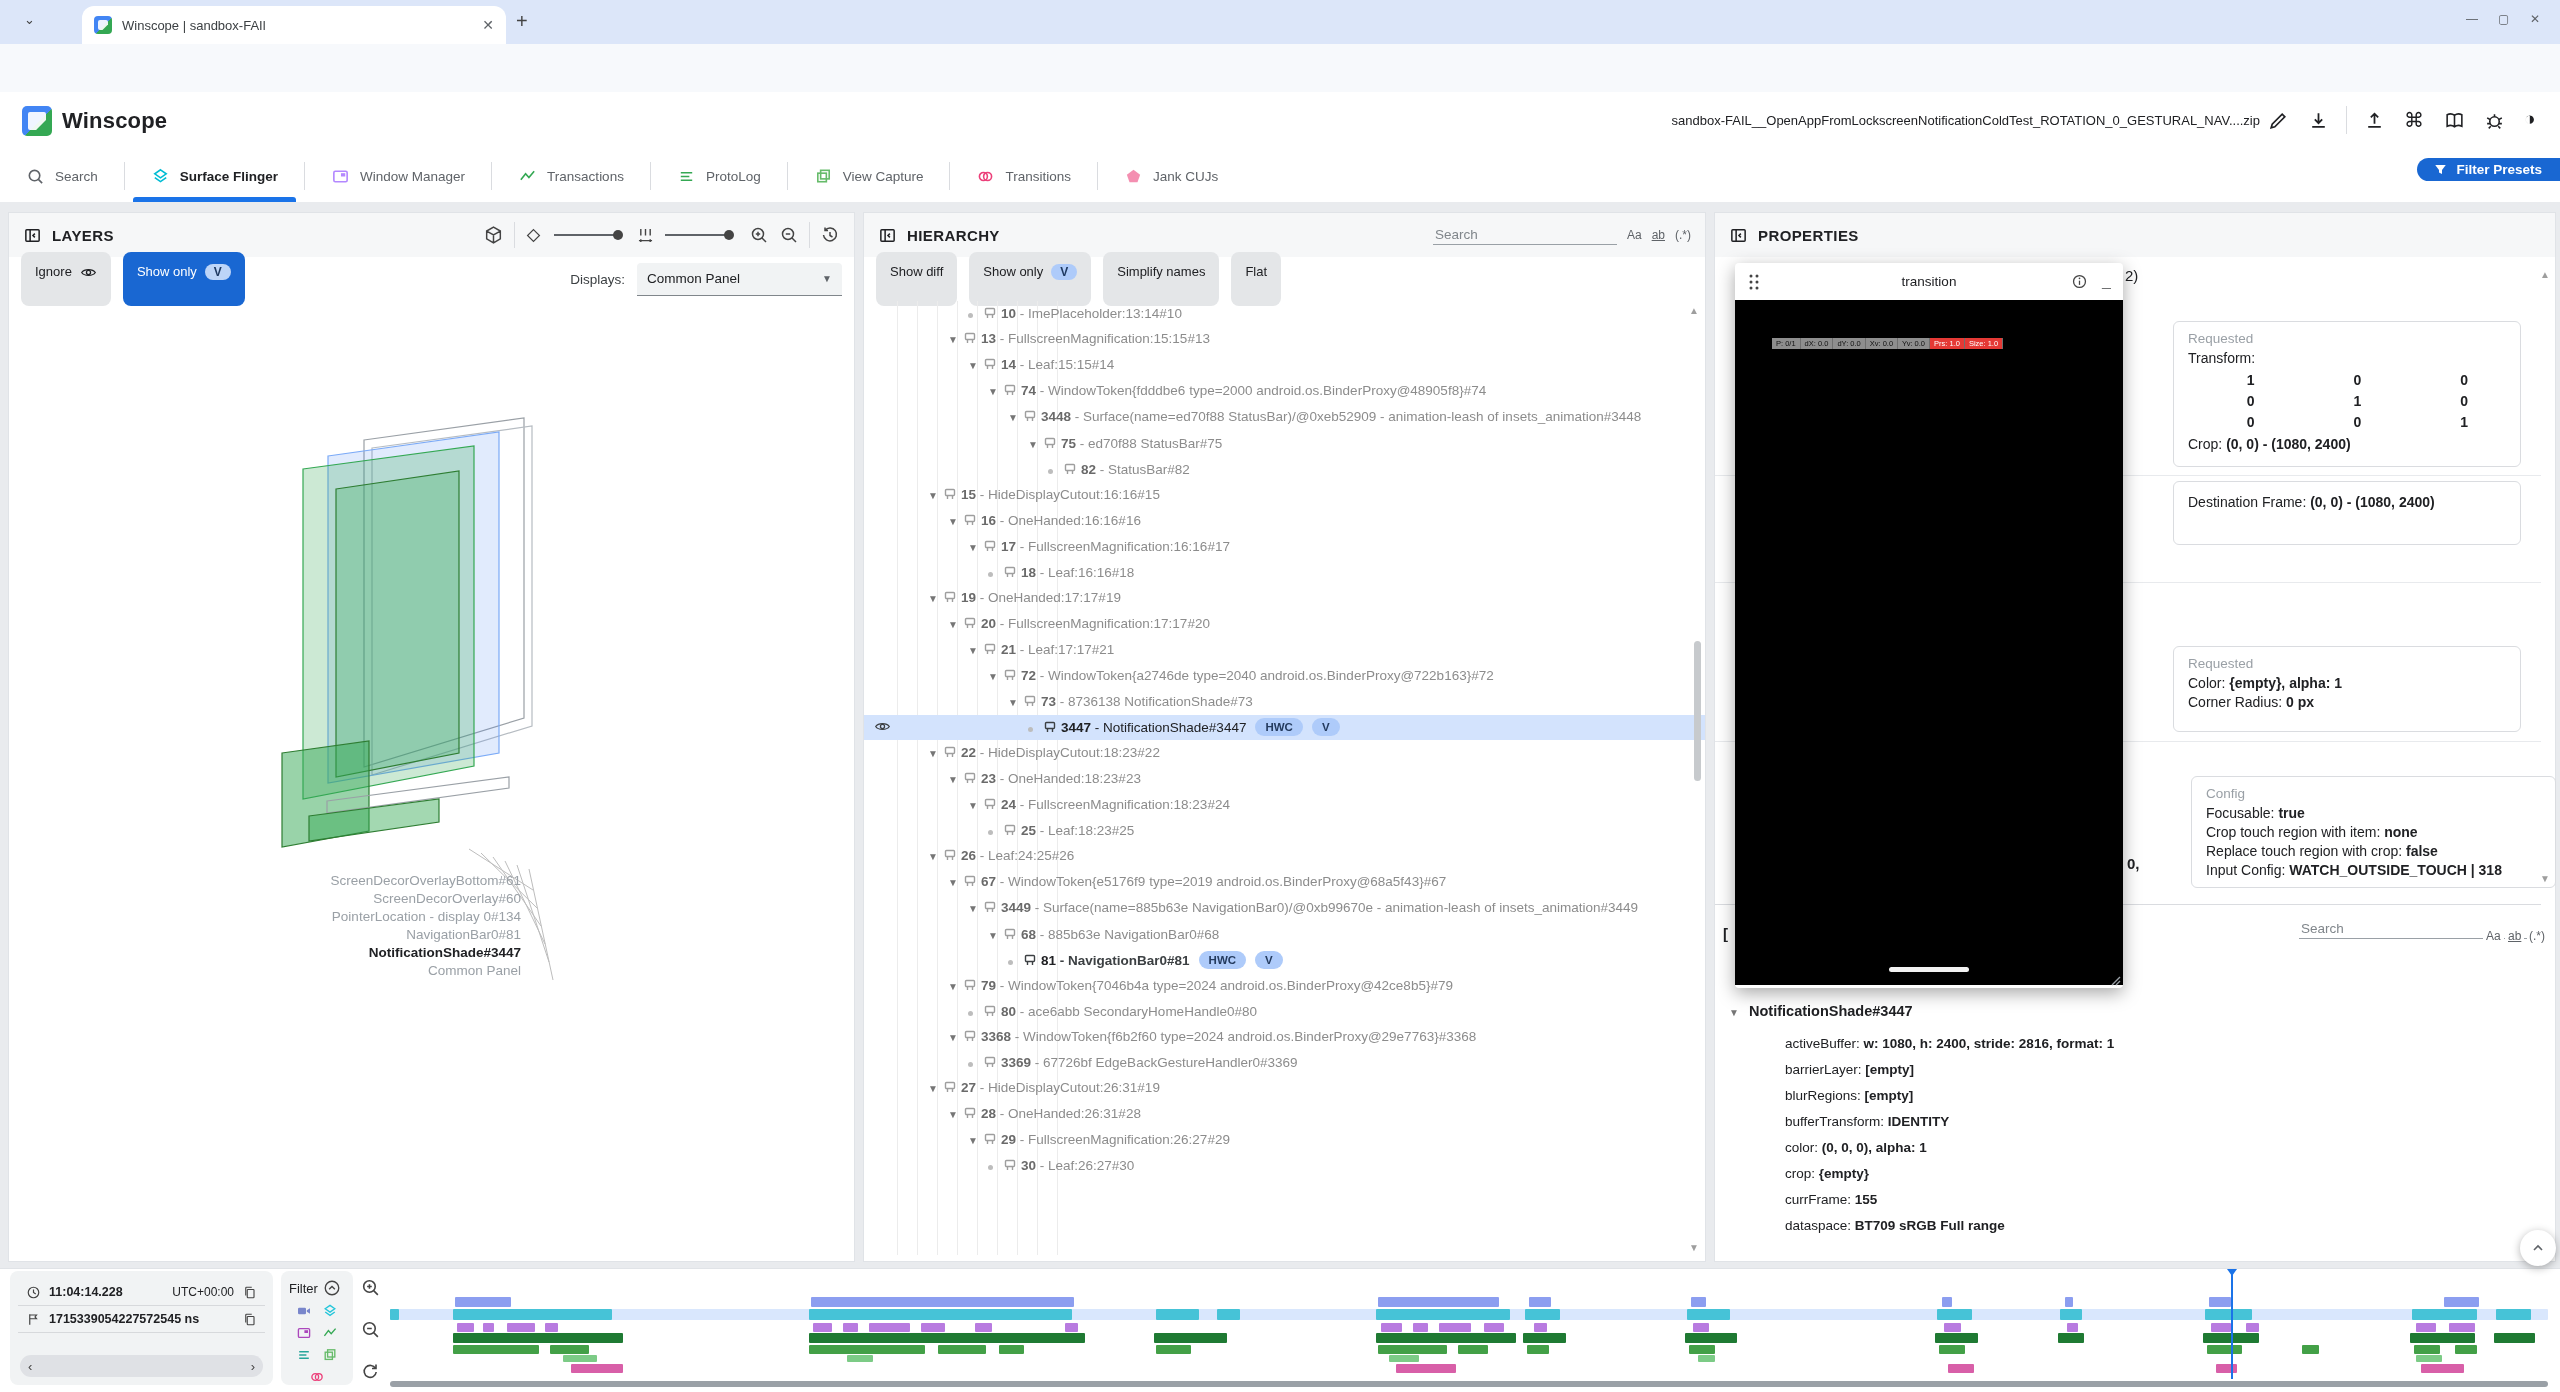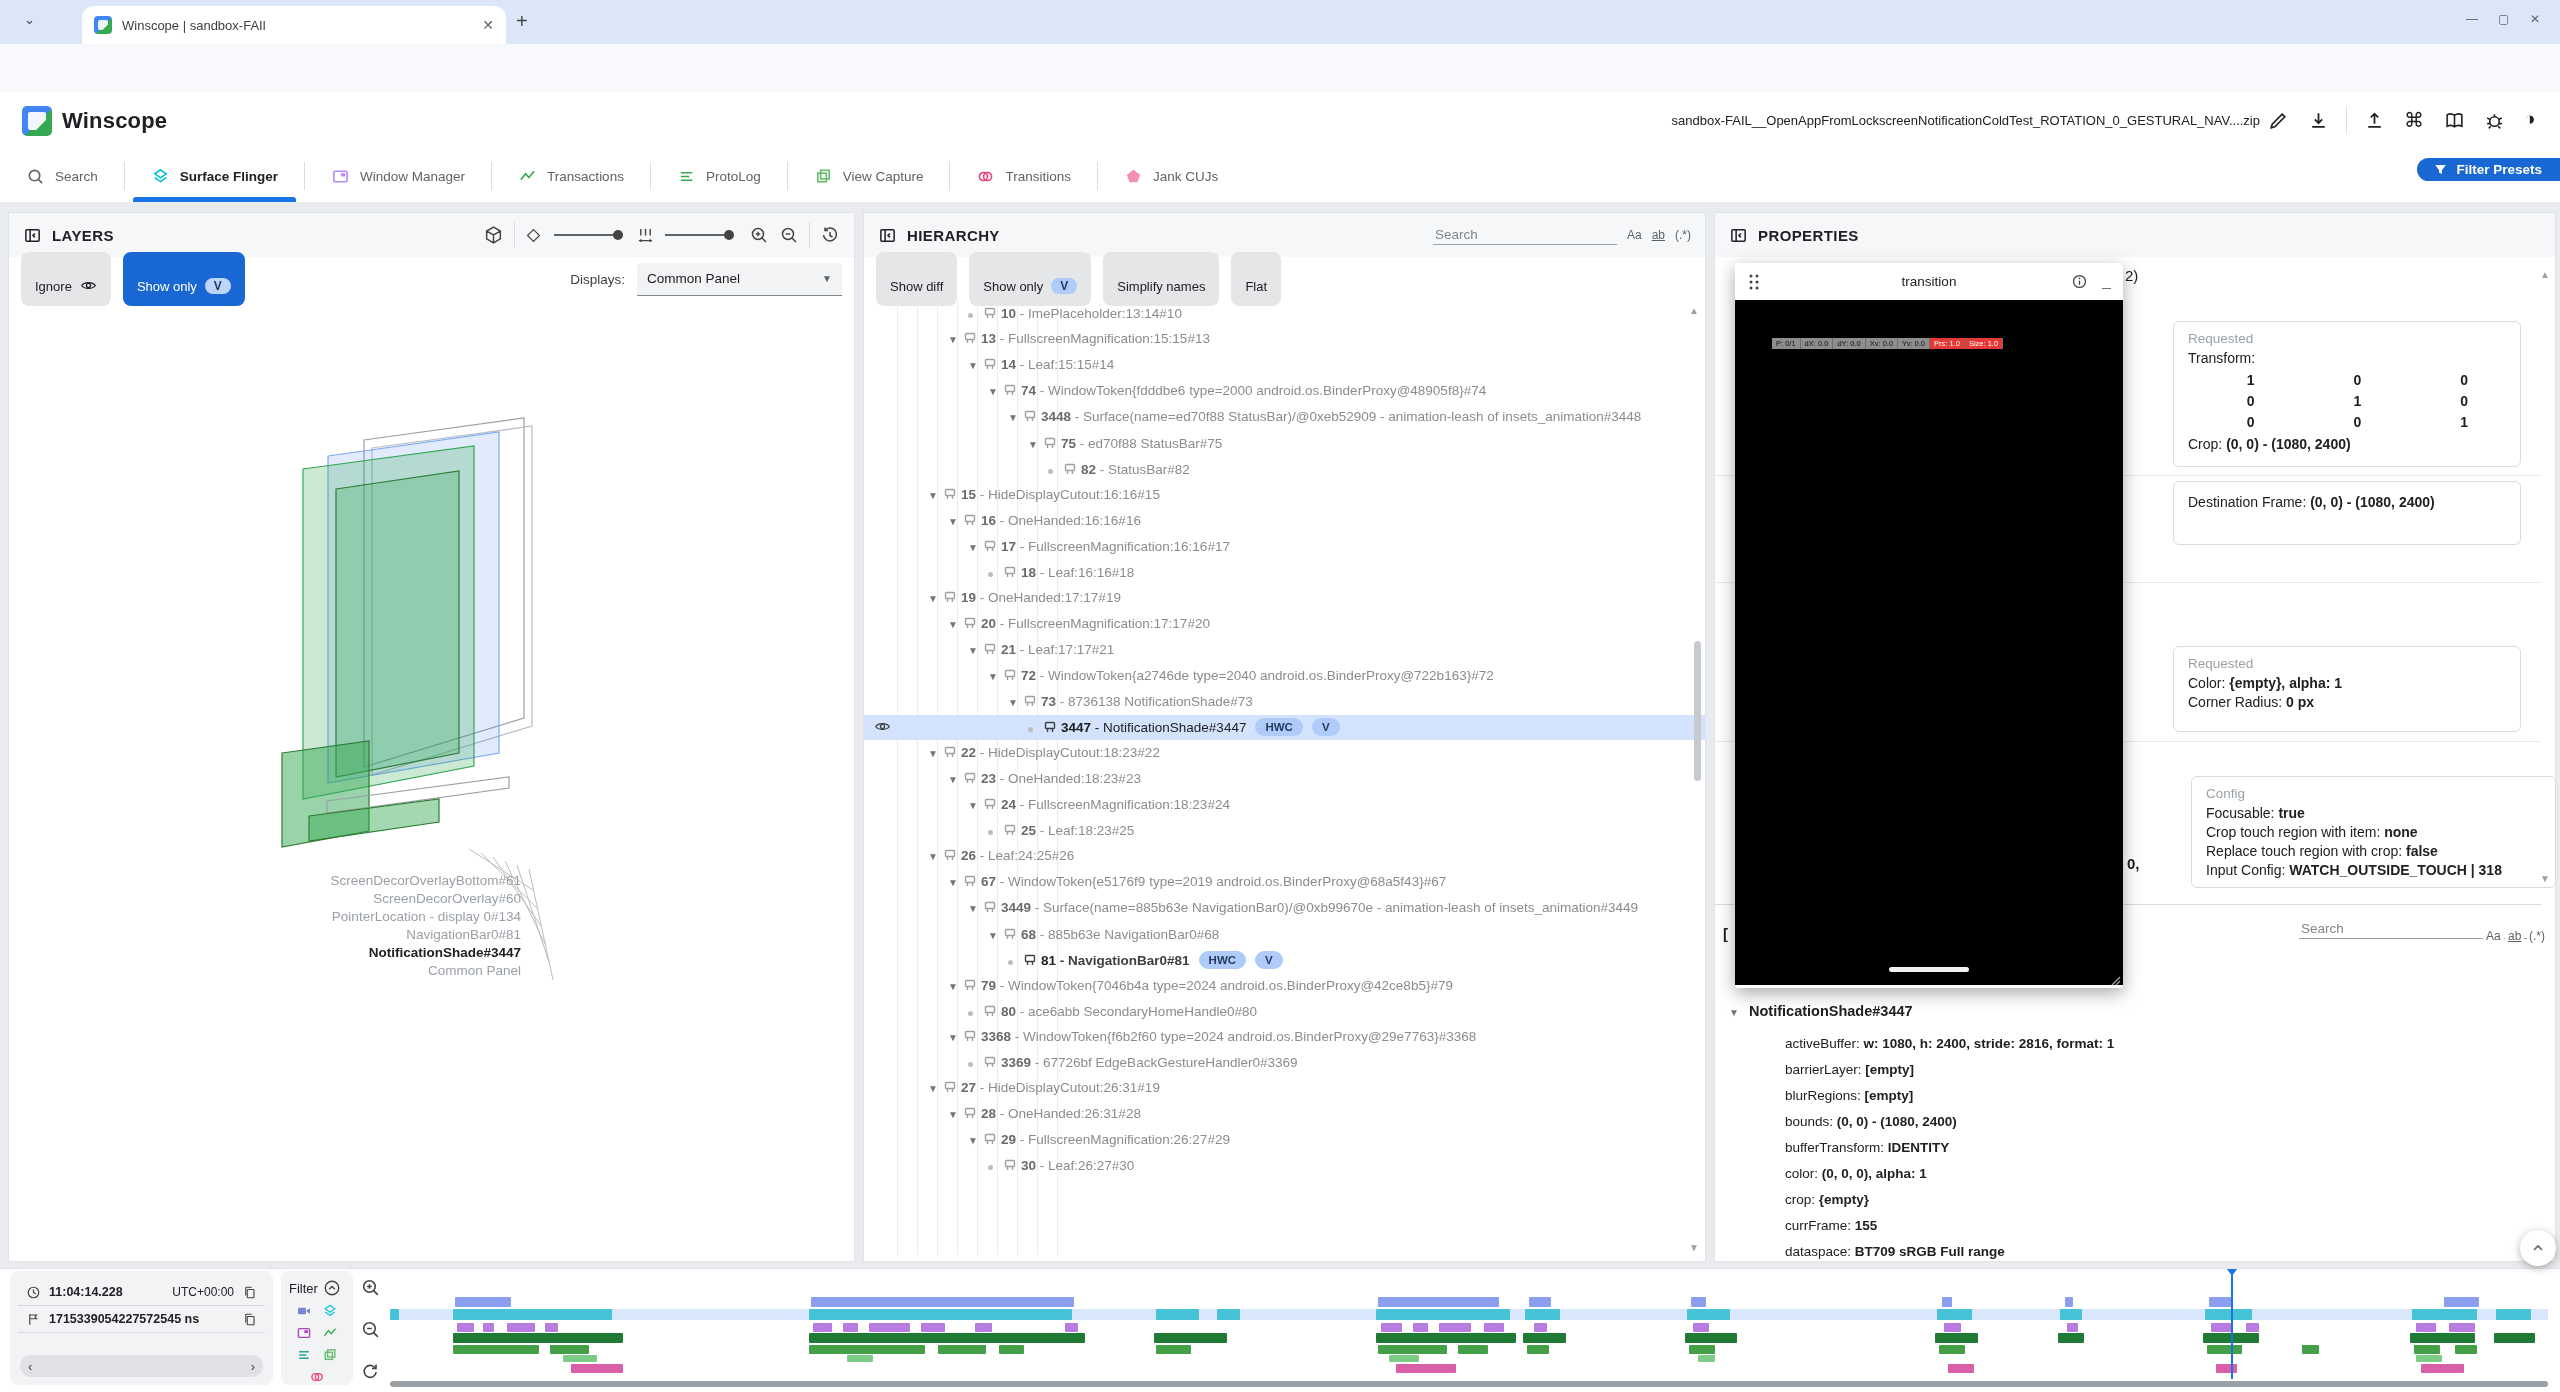--- a/index.html
+++ b/index.html
@@ -53,21 +53,21 @@
 
   
   .content{position:absolute;left:0;top:202px;width:2560px;height:1066px;background:#e9ebee;}
   .panel{position:absolute;top:10px;height:1050px;background:#fff;border:1px solid #e0e3e7;
          box-sizing:border-box;}
   .phead{position:absolute;left:0;top:0;right:0;height:44px;background:#f6f7f8;
          display:flex;align-items:center;padding:0 14px;gap:10px;box-sizing:border-box;}
   .ptitle{font-size:15px;font-weight:700;letter-spacing:.4px;}
   .pctrl{position:absolute;left:0;top:44px;right:0;height:44px;background:#fff;
          display:flex;align-items:center;padding:0 12px;gap:12px;box-sizing:border-box;}
-  .chip{background:#e4e6e8;border-radius:8px;height:30px;display:flex;align-items:flex-end;
+  .chip{background:#e4e6e8;border-radius:8px;height:30px;display:flex;align-items:flex-start;
         gap:8px;padding:12px 14px;font-size:13px;color:#202124;white-space:nowrap;}
   .chip.blue{background:#1967d2;color:#fff;}
   .vpill{background:#aecbfa;color:#1f3a62;border-radius:10px;padding:1px 9px;font-size:12px;font-weight:600;}
   .chip.blue .vpill{background:#bdd5f8;}
   .selectbox{height:32px;background:#f1f3f4;border-bottom:1px solid #80868b;border-radius:4px 4px 0 0;
         display:flex;align-items:center;gap:30px;padding:0 10px;font-size:13.5px;}
   .ulinput{border:none;outline:none;border-bottom:1px solid #9aa0a6;background:transparent;
         font-size:13.5px;padding:2px 2px;font-family:inherit;color:#202124;width:160px;}
   .ulinput::placeholder{color:#80868b;}
   .mcase{font-size:12px;color:#5f6368;letter-spacing:0;}
@@ -669,21 +669,20 @@
       <span class="mcase abs" style="left:812px;top:716px;background:#fff;padding:0 2px">(.*)</span>
 
       <div class="abs" style="left:14px;top:790px;font-size:14.5px;font-weight:700;color:#202124">
         <span class="arrow">▼</span>
         <span>NotificationShade#3447</span>
       </div>
       <div class="abs" style="left:70px;top:818px;right:10px;bottom:0;overflow:hidden" id="currprops">
           <div class="bullet-row"><span>activeBuffer: </span><b>w: 1080, h: 2400, stride: 2816, format: 1</b></div>
           <div class="bullet-row"><span>barrierLayer: </span><b>[empty]</b></div>
           <div class="bullet-row"><span>blurRegions: </span><b>[empty]</b></div>
-          <div class="bullet-row"><span>bounds: </span><b>(0, 0) - (1080, 2400)</b></div>
           <div class="bullet-row"><span>bufferTransform: </span><b>IDENTITY</b></div>
           <div class="bullet-row"><span>color: </span><b>(0, 0, 0), alpha: 1</b></div>
           <div class="bullet-row"><span>crop: </span><b>{empty}</b></div>
           <div class="bullet-row"><span>currFrame: </span><b>155</b></div>
           <div class="bullet-row"><span>dataspace: </span><b>BT709 sRGB Full range</b></div>
         </div>
     </div>
   </div>
 
   <div class="transwin">

